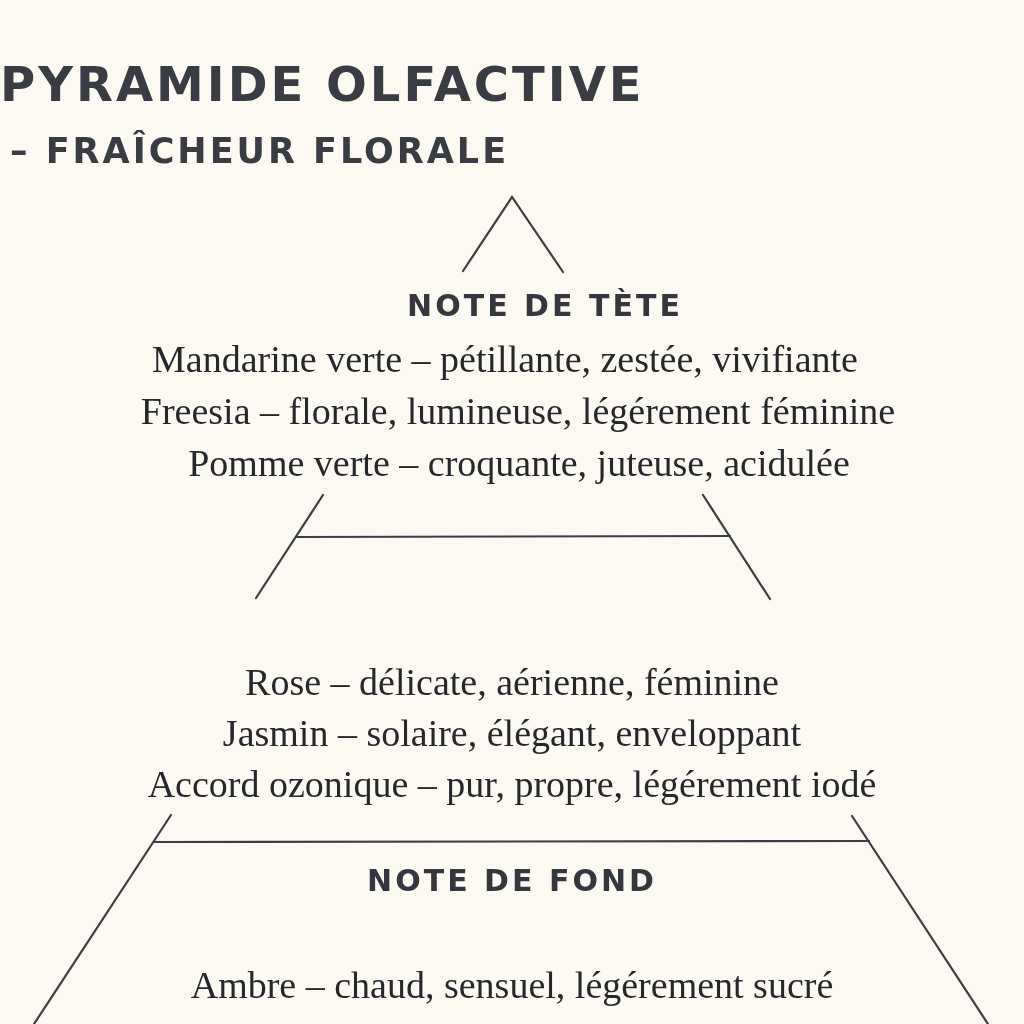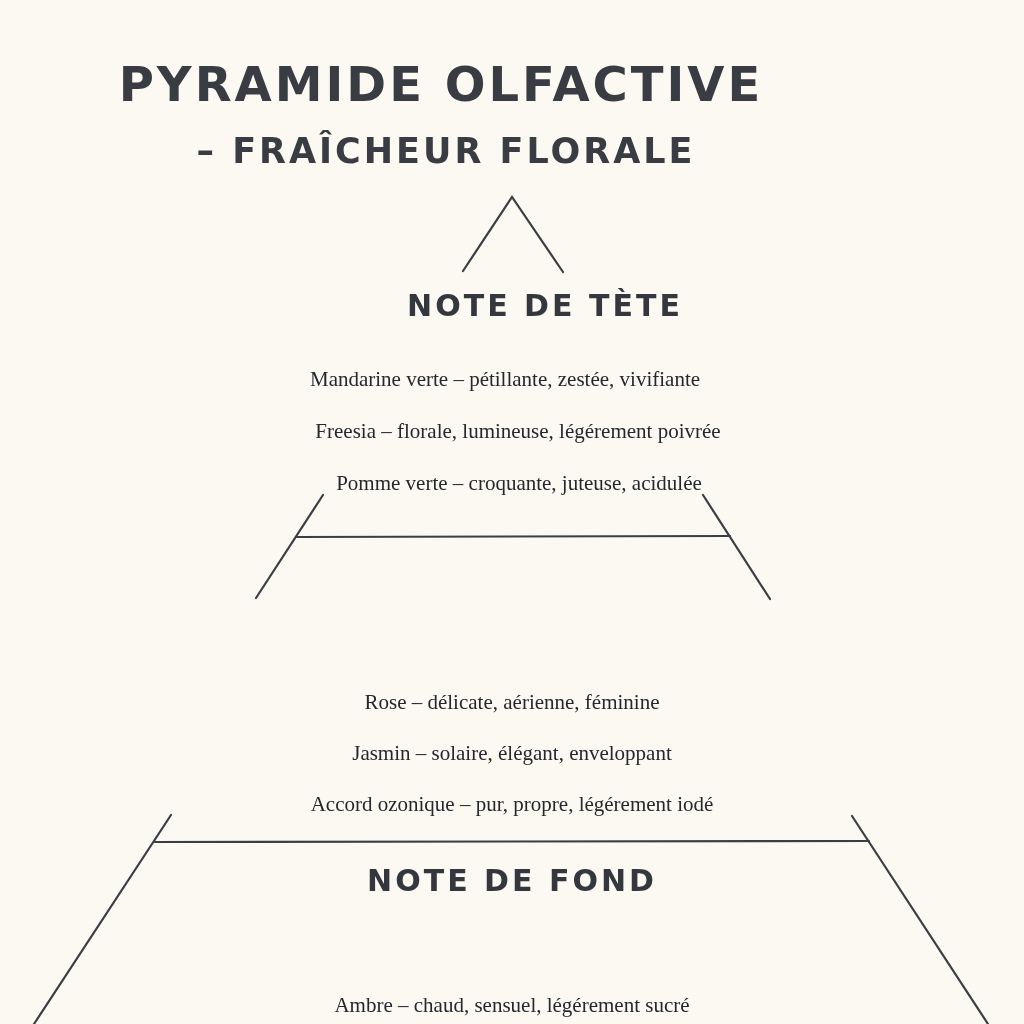--- a/index.html
+++ b/index.html
@@ -25,21 +25,20 @@
     }
     .lines line, .lines polyline {
       stroke: #3a3e45;
       stroke-width: 2.2;
       fill: none;
       stroke-linecap: round;
     }
     .title {
       position: absolute;
       left: 0; width: 882px;
-      text-align: center;
       font-family: "DejaVu Sans", sans-serif;
       font-weight: bold;
       letter-spacing: 3px;
       color: #393d43;
     }
     .title-1 {
       top: 54px;
       font-size: 48px;
       line-height: 60px;
     }
@@ -59,25 +58,24 @@
       font-size: 30px;
       letter-spacing: 3px;
       line-height: 40px;
       color: #34383e;
     }
     .note-line {
       position: absolute;
       left: 0; width: 1024px;
       text-align: center;
       font-family: "Liberation Serif", serif;
-      font-size: 21px;
+      font-size: 38px;
       line-height: 40px;
       color: #24282d;
       white-space: nowrap;
-      margin-top: 20px;
     }
   </style>
 </head>
 <body>
 
 <div class="canvas">
 
   <svg class="lines" viewBox="0 0 1024 1024">
     <polyline points="463,271 512,197 563,272"></polyline>
     <line x1="323" y1="495" x2="256" y2="598"></line>
@@ -86,21 +84,21 @@
     <line x1="171" y1="815" x2="34" y2="1024"></line>
     <line x1="852" y1="816" x2="988" y2="1024"></line>
     <line x1="155" y1="842" x2="869" y2="841"></line>
   </svg>
 
   <div class="title title-1">PYRAMIDE OLFACTIVE</div>
   <div class="title title-2">– FRAÎCHEUR FLORALE</div>
 
   <div class="tier-heading" style="top:286px;padding-left:33px;">NOTE DE TÈTE</div>
   <div class="note-line" style="top:339px; padding-right:14px; box-sizing:border-box;">Mandarine verte – pétillante, zestée, vivifiante</div>
-  <div class="note-line" style="top:391px; padding-left:12px; box-sizing:border-box;">Freesia – florale, lumineuse, légérement poivrée</div>
+  <div class="note-line" style="top:391px; padding-left:12px; box-sizing:border-box;">Freesia – florale, lumineuse, légérement féminine</div>
   <div class="note-line" style="top:443px; padding-left:14px; box-sizing:border-box;">Pomme verte – croquante, juteuse, acidulée</div>
 
   <div class="note-line" style="top:662px;">Rose – délicate, aérienne, féminine</div>
   <div class="note-line" style="top:713px;">Jasmin – solaire, élégant, enveloppant</div>
   <div class="note-line" style="top:764px;">Accord ozonique – pur, propre, légérement iodé</div>
 
   <div class="tier-heading" style="top:861px;">NOTE DE FOND</div>
   <div class="note-line" style="top:965px;">Ambre – chaud, sensuel, légérement sucré</div>
 
 </div>

